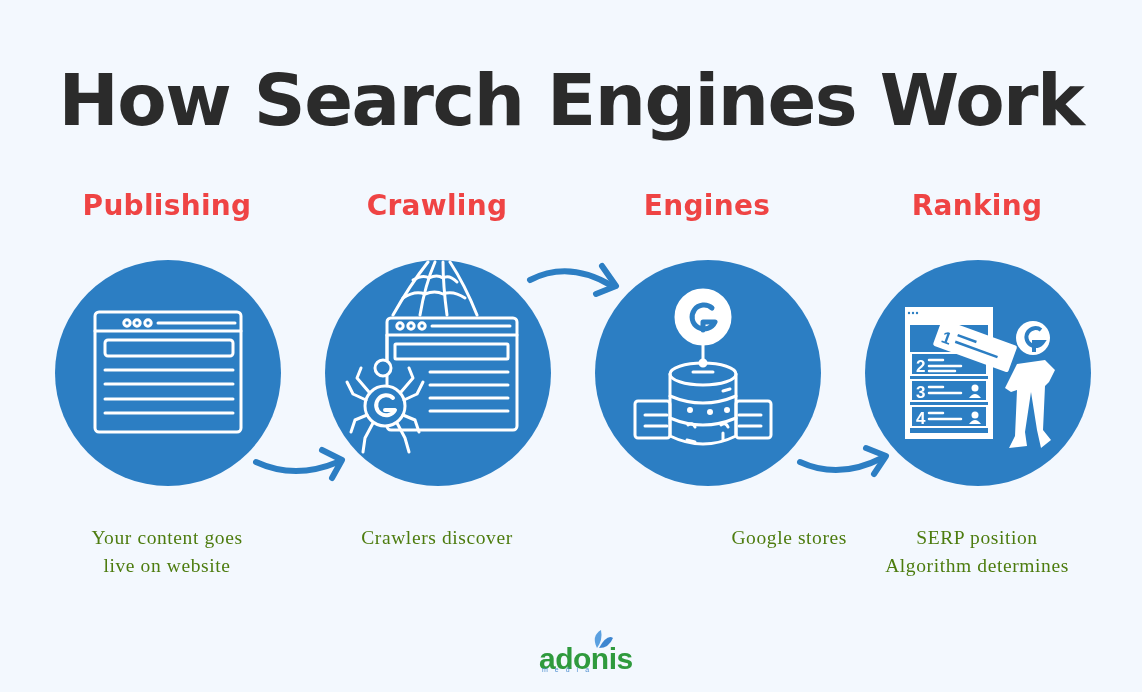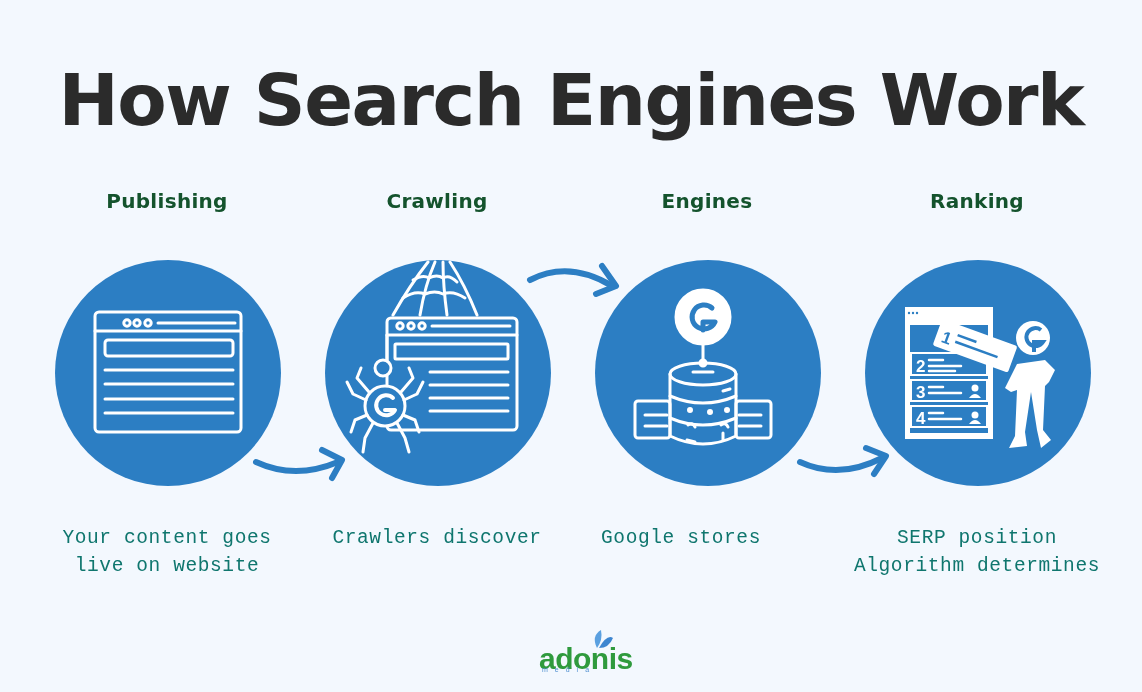--- a/index.html
+++ b/index.html
@@ -8,32 +8,32 @@
     background: #f3f8fe;
     font-family: "DejaVu Sans", "Liberation Sans", sans-serif;
   }
   .title {
     position: absolute; left: 0; width: 1142px; top: 58px;
     text-align: center; font-size: 72px; font-weight: bold;
     color: #2b2b2b; letter-spacing: -1.5px;
   }
   .step-title {
     position: absolute; width: 260px; text-align: center;
-    font-size: 20px; font-weight: bold; color: #14532d; top: 189px;
+    font-size: 28px; font-weight: bold; color: #ef4444; top: 189px;
     letter-spacing: 0.3px;
   }
   .circle {
     position: absolute; width: 226px; height: 226px; border-radius: 50%;
     background: #2c7ec3; top: 260px;
   }
   .circle svg { position: absolute; left: 0; top: 0; }
   .desc {
     position: absolute; width: 280px; text-align: center; top: 524px;
-    font-size: 19.5px; line-height: 28px; color: #0f766e;
-    font-family: Liberation Mono, monospace; letter-spacing: 0.6px;
+    font-size: 19.5px; line-height: 28px; color: #4d7c0f;
+    font-family: Liberation Serif, serif; letter-spacing: 0.6px;
   }
   .arrow { position: absolute; }
   .logo { position: absolute; left: 537px; top: 628px; width: 80px; height: 52px; }
   .logo-text {
     position: absolute; left: 2px; top: 14px; font-size: 30px; font-weight: bold;
     color: #2f9a3d; letter-spacing: -0.5px; font-family: "Liberation Sans", sans-serif;
   }
   .logo-sub {
     position: absolute; left: 5px; top: 38px; font-size: 7px; color: #4f8fd0;
     letter-spacing: 7px; font-family: "Liberation Sans", sans-serif;
@@ -200,21 +200,21 @@
   <path d="M72 6 L92 14 L80 32" fill="none" stroke="#2c7ec3" stroke-width="6" stroke-linecap="round" stroke-linejoin="round"></path>
 </svg>
 
 <div class="desc" style="left:27px;">
   <div>Your content goes</div>
   <div>live on website</div>
 </div>
 <div class="desc" style="left:297px;">
   <div>Crawlers discover</div>
 </div>
-<div class="desc" style="left:541px;">
+<div class="desc" style="left:567px;text-align:right;">
   <div>Google stores</div>
 </div>
 <div class="desc" style="left:837px;">
   <div>SERP position</div>
   <div>Algorithm determines</div>
 </div>
 
 <div class="logo">
   <svg style="position:absolute; left:50px; top:0;" width="28" height="24" viewBox="0 0 28 24">
     <path d="M10 20 Q4 8 14 2 Q16 12 10 20 Z" fill="#5aa0e0"></path>

